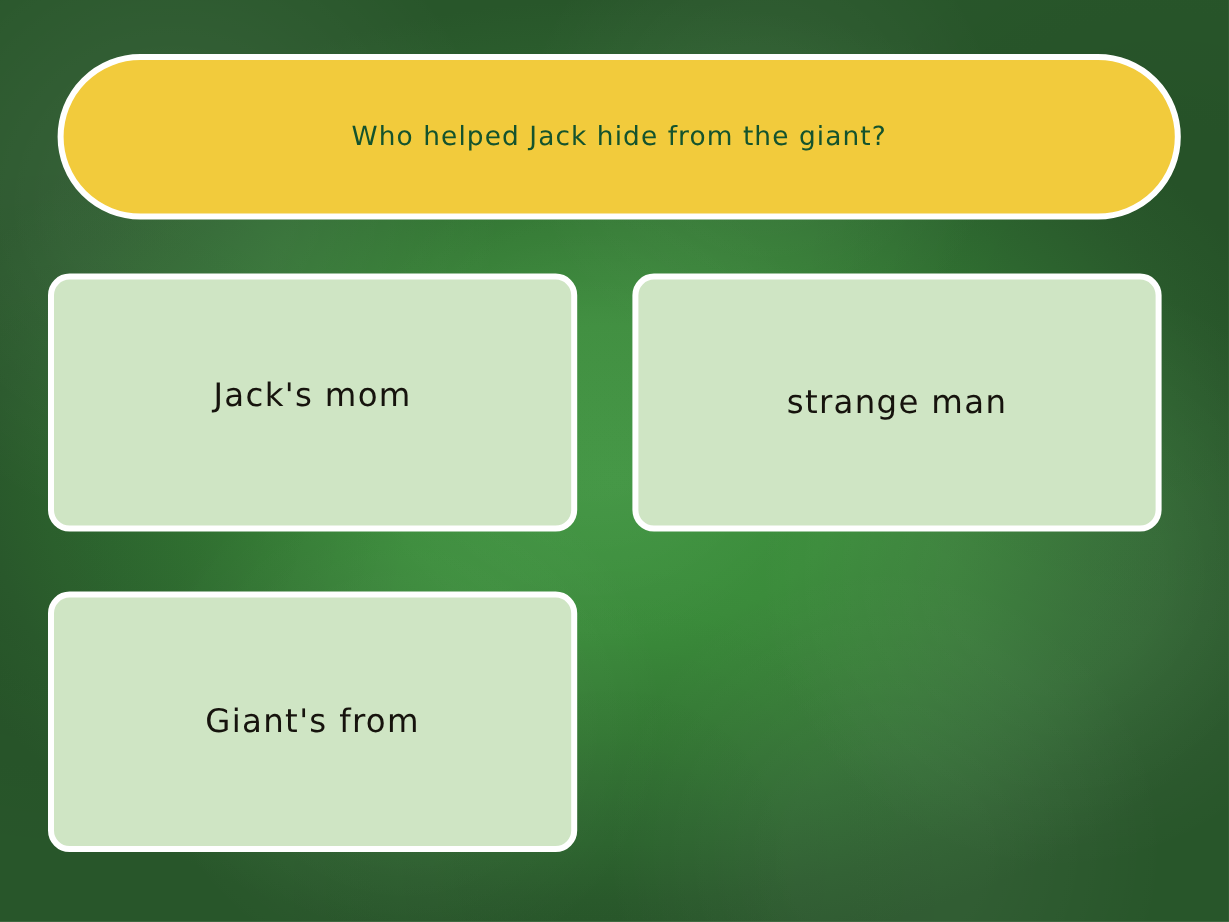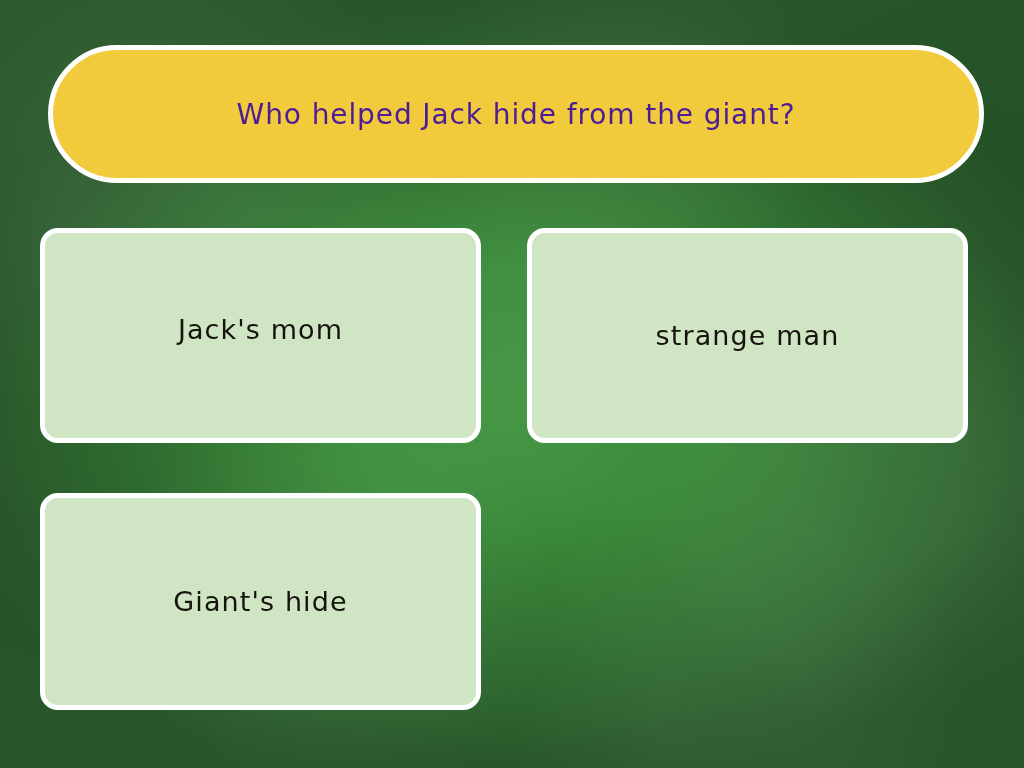--- a/index.html
+++ b/index.html
@@ -58,23 +58,23 @@
     box-sizing: border-box;
     background: #f2cb3c;
     border: 5px solid #ffffff;
     border-radius: 70px;
     display: flex;
     align-items: center;
     justify-content: center;
     z-index: 3;
   }
   #question-banner .qtext {
-    font-size: 28px;
+    font-size: 22px;
     line-height: 1.1;
-    color: #4c1d95;
+    color: #14532d;
     letter-spacing: 0.9px;
     text-align: left;
     padding: 0 34px;
     position: relative;
     top: 1px;
   }
 
   
   #answer-grid {
     position: absolute;
@@ -133,18 +133,18 @@
     <div class="answer-card row-top">
       <div class="atext">Jack's mom</div>
     </div>
 
 
     <div class="answer-card row-bottom">
       <div class="atext">strange man</div>
     </div>
 
     <div class="answer-card row-bottom">
-      <div class="atext">Giant's hide</div>
+      <div class="atext">Giant's from</div>
     </div>
 
   </div>
 
 </div>
 
 </body></html>

